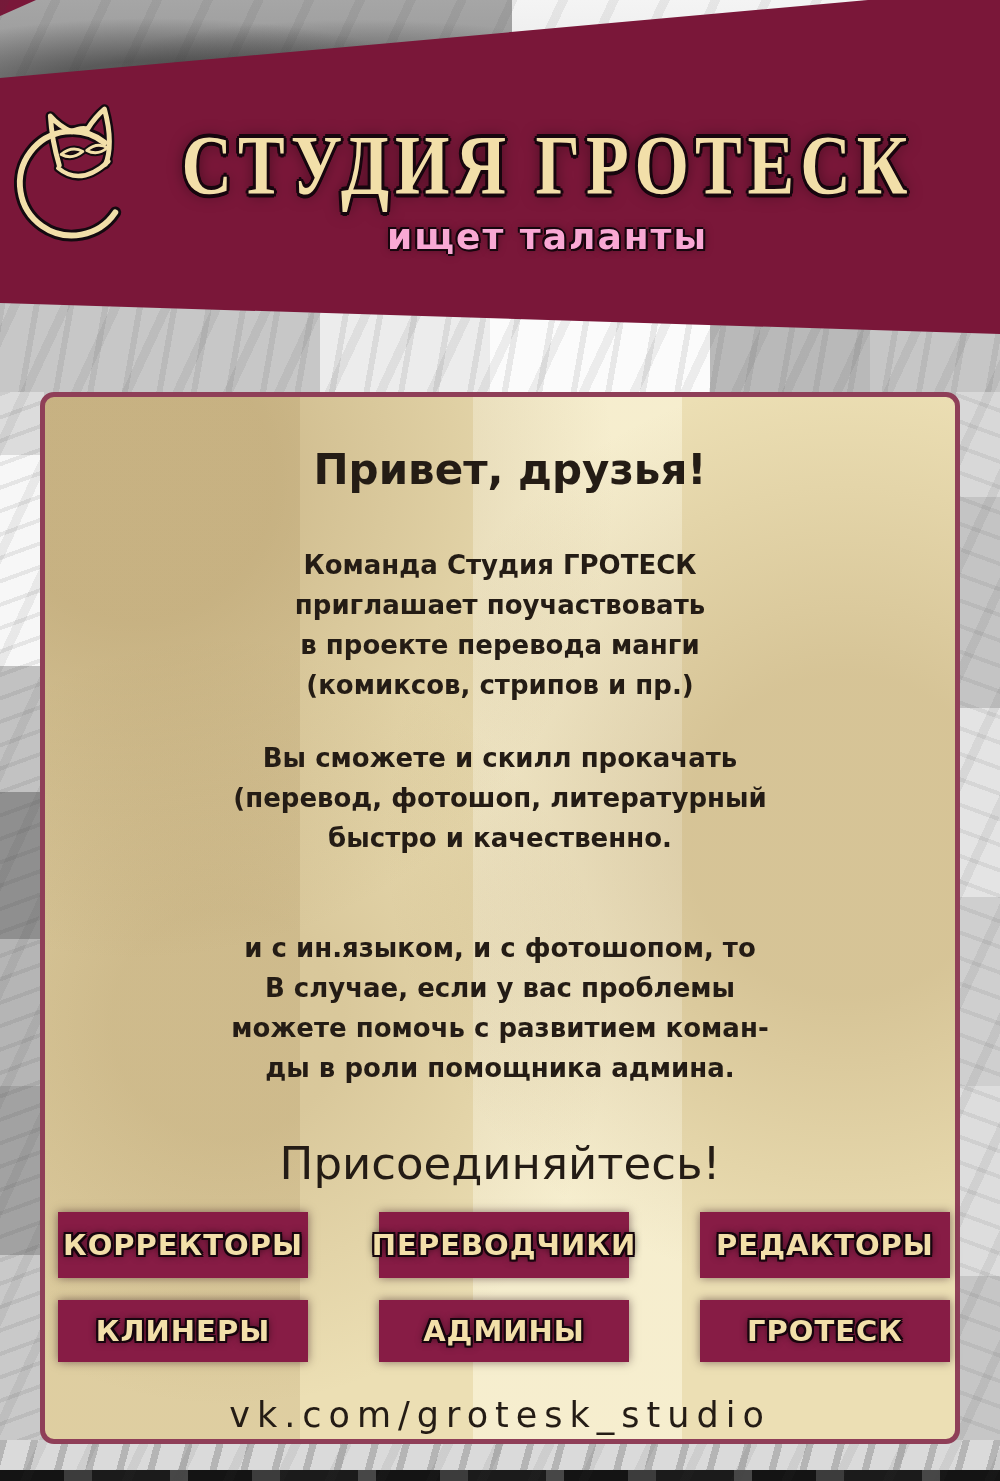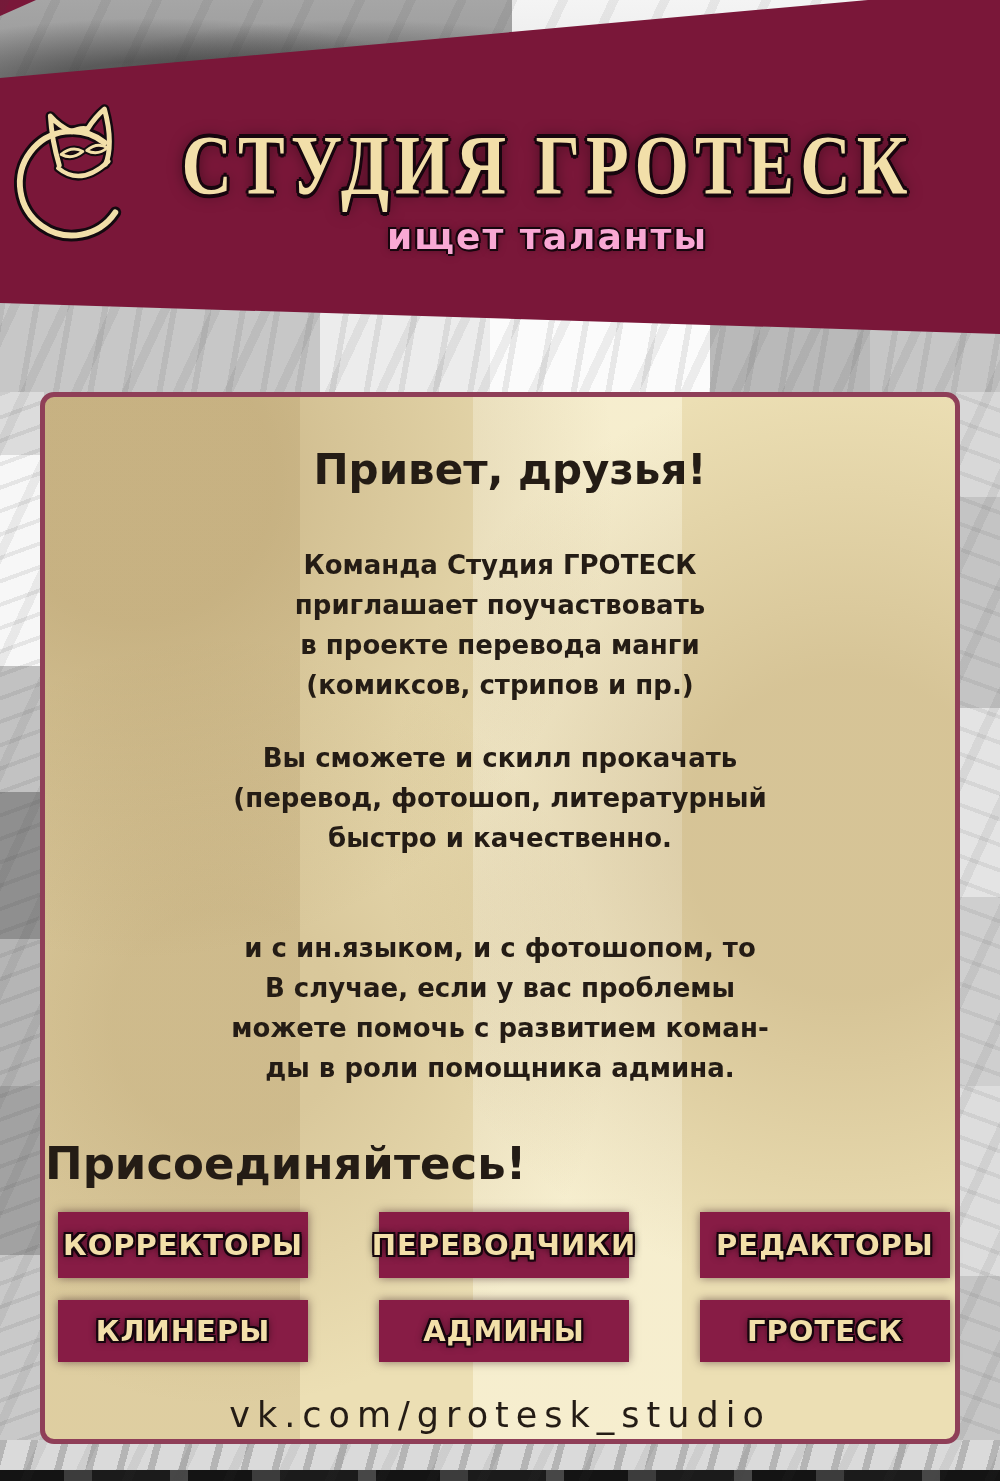--- a/index.html
+++ b/index.html
@@ -66,22 +66,22 @@
       radial-gradient(circle at 88% 42%, rgba(158,126,74,.28) 0 16%, transparent 46%),
       radial-gradient(circle at 20% 60%, rgba(150,118,66,.22) 0 12%, transparent 40%),
       linear-gradient(90deg, rgba(168,138,84,.20) 0 28%, rgba(0,0,0,0) 28%),
       linear-gradient(90deg, transparent 0 47%, rgba(255,250,228,.55) 47% 70%, transparent 70%),
       #ecdfb4;}
   .greeting{position:absolute;left:0;top:48px;width:100%;text-align:center;
     font-weight:bold;font-size:42px;color:#241c15;margin-left:10px;}
   .para{position:absolute;left:0;width:100%;text-align:center;
     font-weight:bold;font-size:26px;line-height:40px;color:#241c15;}
   .para-1{top:148px;} .para-2{top:341px;} .para-3{top:531px;}
-  .join{position:absolute;left:0;top:740px;width:100%;
-    font-weight:bold;font-size:45px;color:#241c15;}
+  .join{position:absolute;left:0;top:740px;width:100%;text-align:center;
+    font-weight:normal;font-size:45px;color:#241c15;}
   .roles-row{position:absolute;left:13px;width:892px;display:flex;justify-content:space-between;}
   .row-1{top:815px;height:66px;} .row-2{top:903px;height:62px;gap:24px;}
   .role-btn{width:250px;height:100%;background:#871c45;border:none;cursor:pointer;
     display:flex;align-items:center;justify-content:center;
     box-shadow:0 0 9px rgba(35,5,18,.5);
     font-family:"DejaVu Sans",sans-serif;font-weight:bold;font-size:29px;letter-spacing:1px;
     color:#f2dfa9;
     text-shadow:-2px 0 0 #17060e,2px 0 0 #17060e,0 -2px 0 #17060e,0 2px 0 #17060e,
       -2px -2px 0 #17060e,2px 2px 0 #17060e,-2px 2px 0 #17060e,2px -2px 0 #17060e,
       0 0 9px rgba(0,0,0,.8);}

